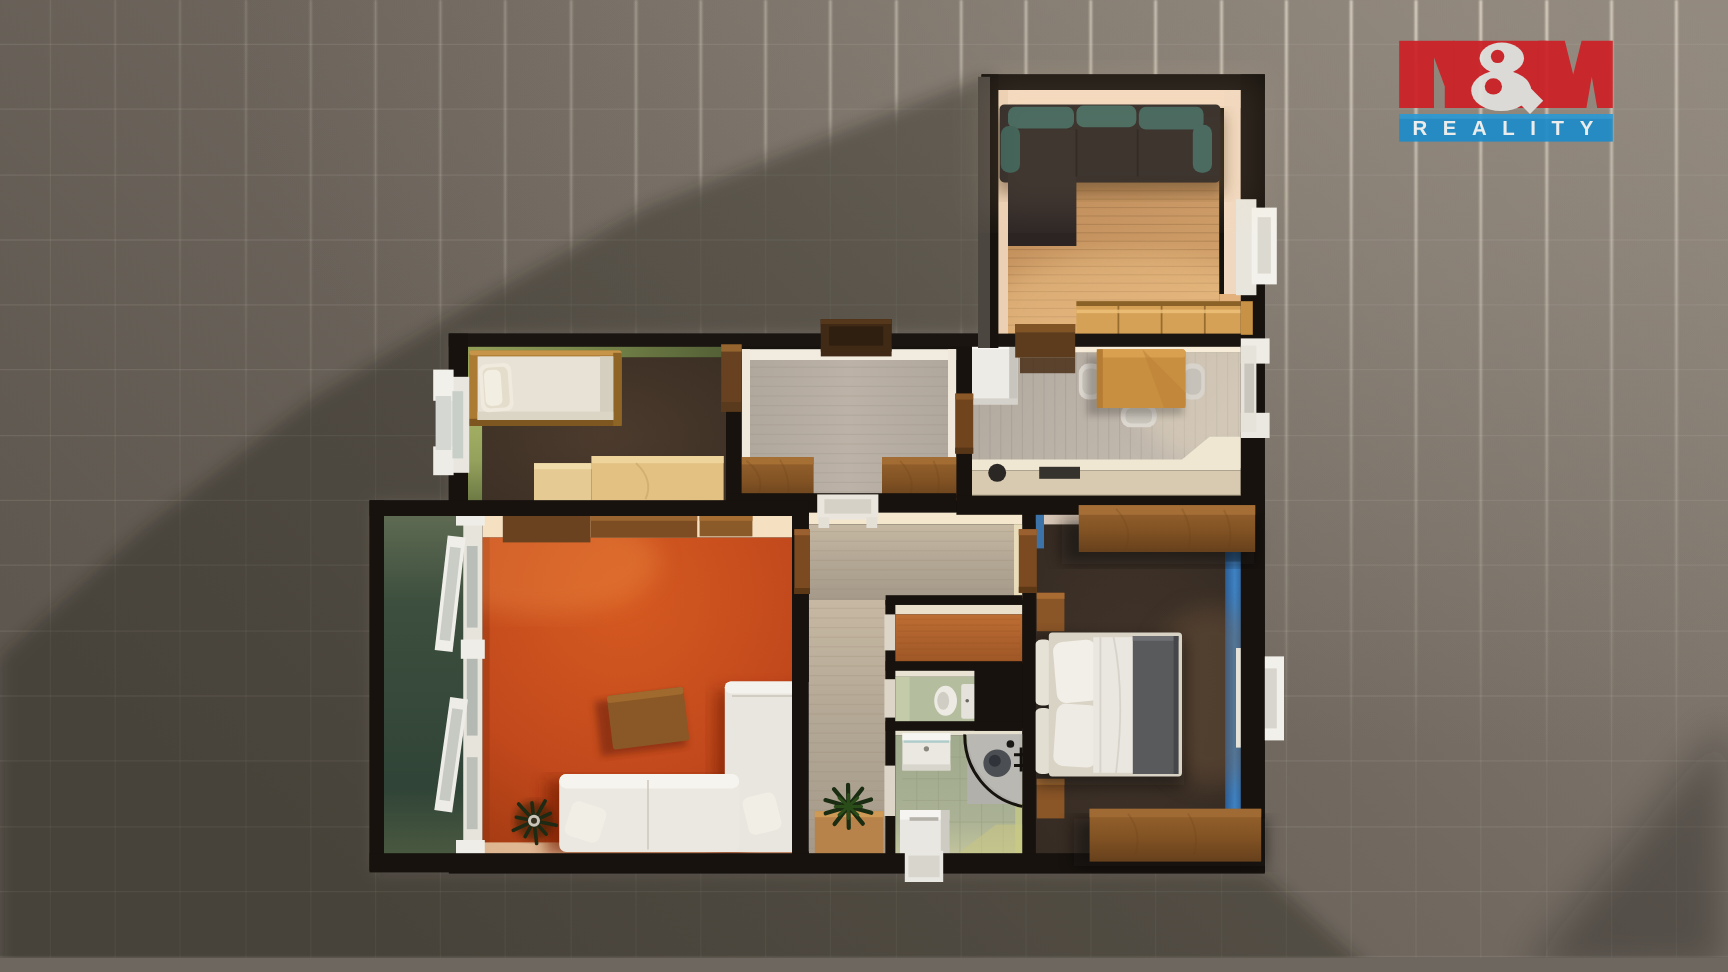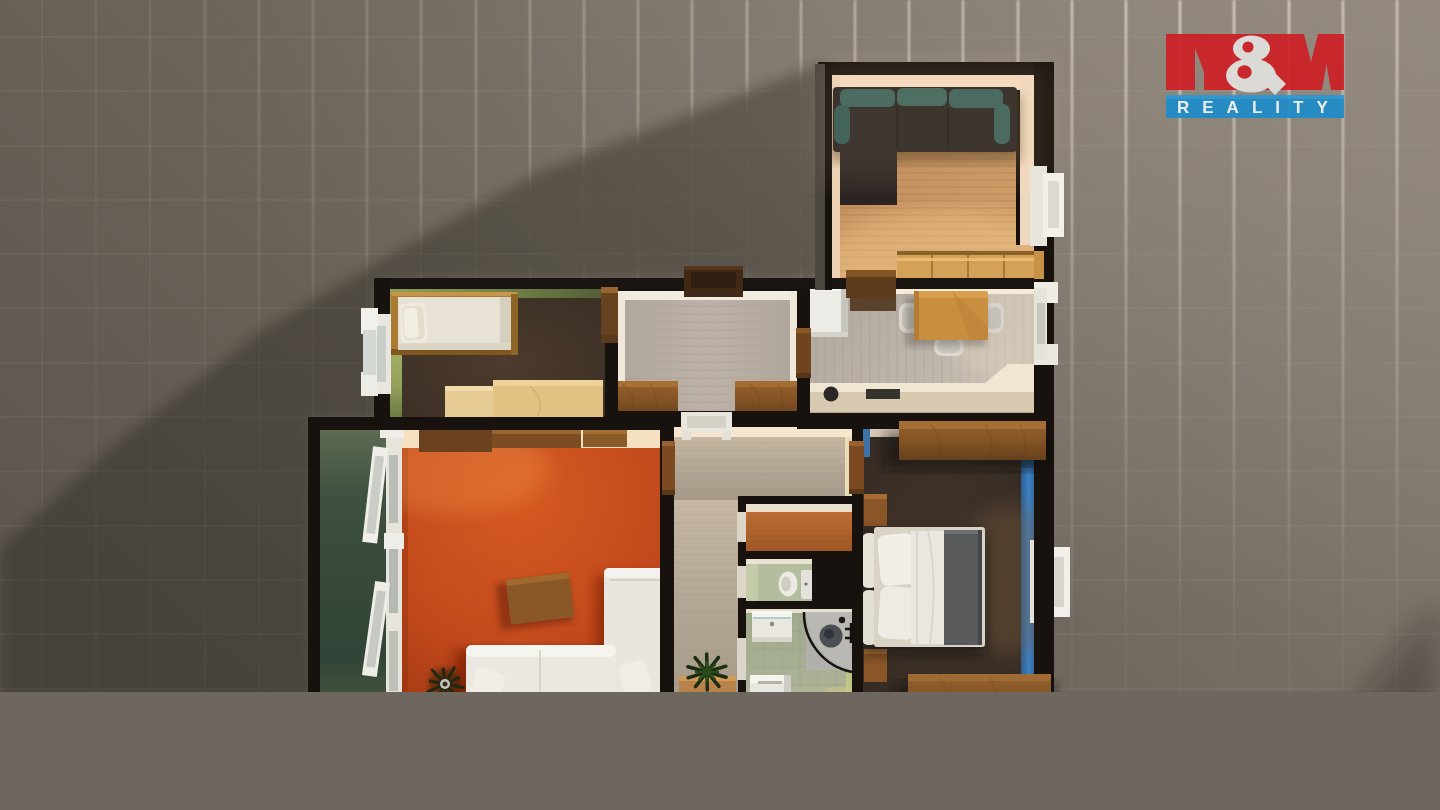--- a/index.html
+++ b/index.html
@@ -1,16 +1,16 @@
 <!DOCTYPE html>
 <html><head>
 <meta charset="utf-8">
 <style>
 html,body{margin:0;padding:0;background:#6e675f;font-family:"Liberation Sans",sans-serif;}
-#scene{position:relative;width:1440px;height:692px;overflow:hidden;}
+#scene{position:relative;width:1440px;height:798px;overflow:hidden;}
 </style>
 </head>
 <body>
 <div id="scene">
 <svg width="1440" height="810" viewBox="0 0 1440 810">
 <defs>
   <linearGradient id="bgGrad" x1="1" y1="0.05" x2="0" y2="0.62">
     <stop offset="0" stop-color="#8d847a"></stop>
     <stop offset="0.5" stop-color="#716960"></stop>
     <stop offset="1" stop-color="#5e574f"></stop>

